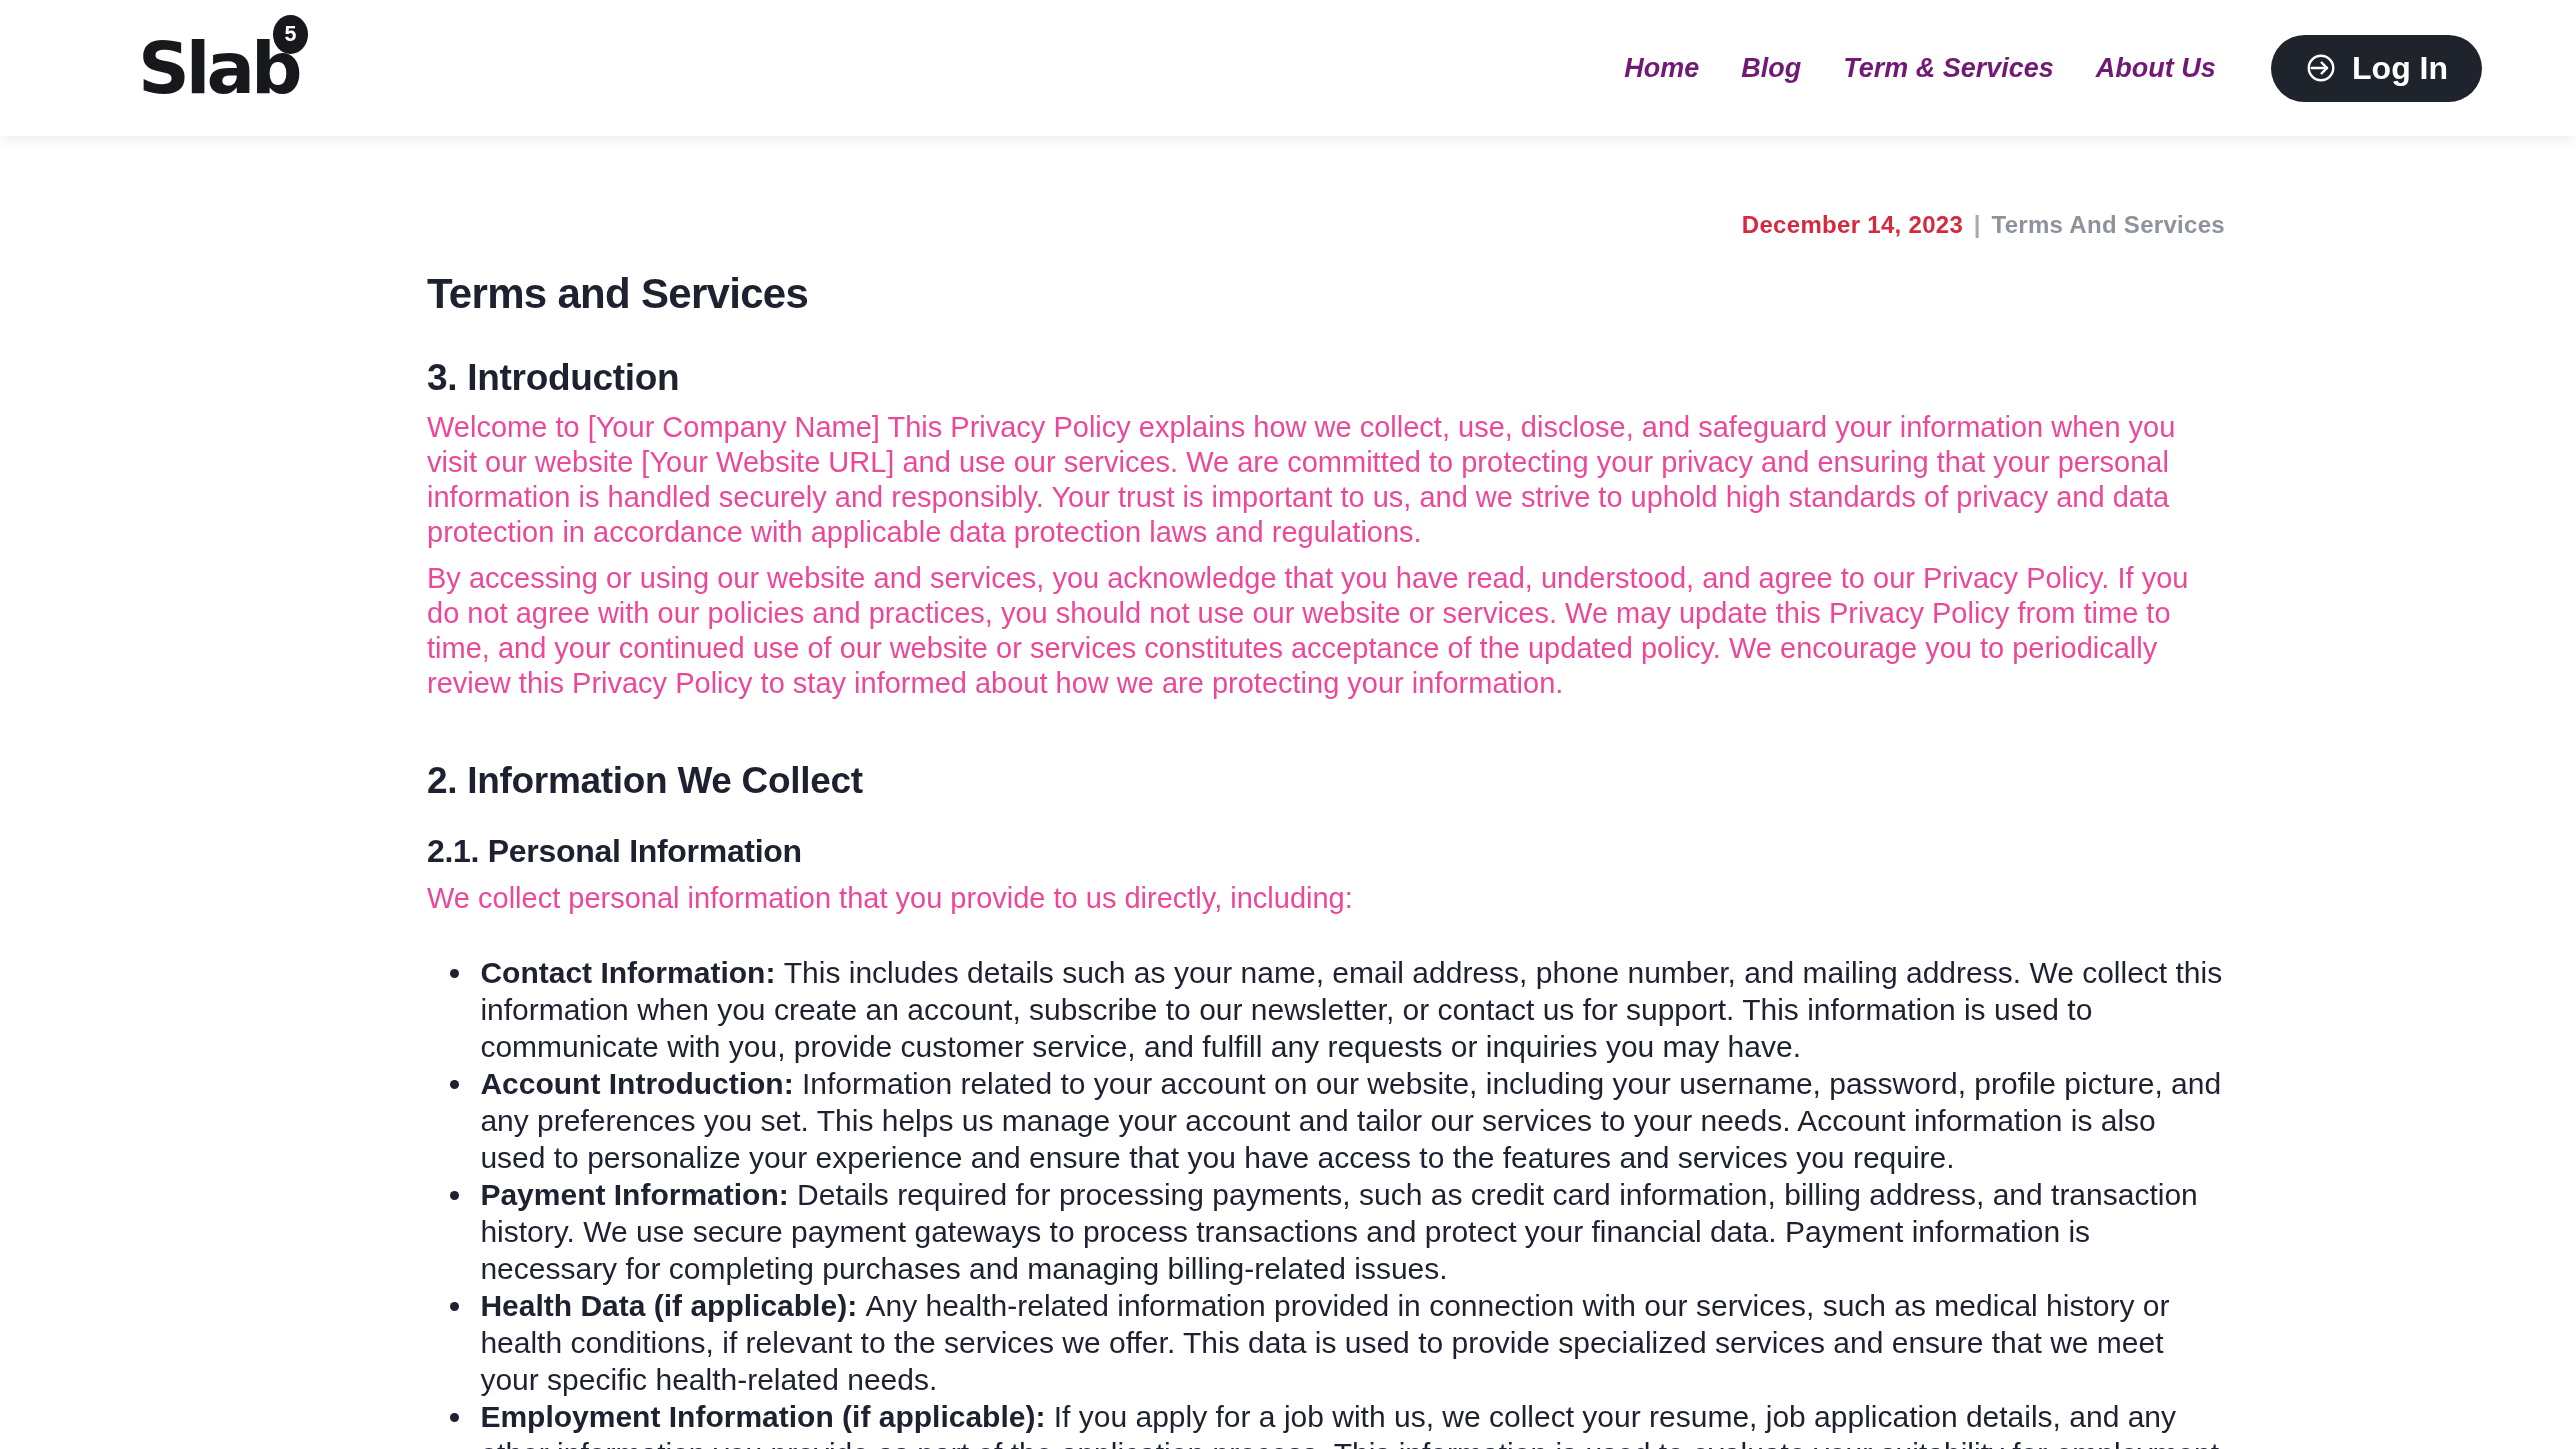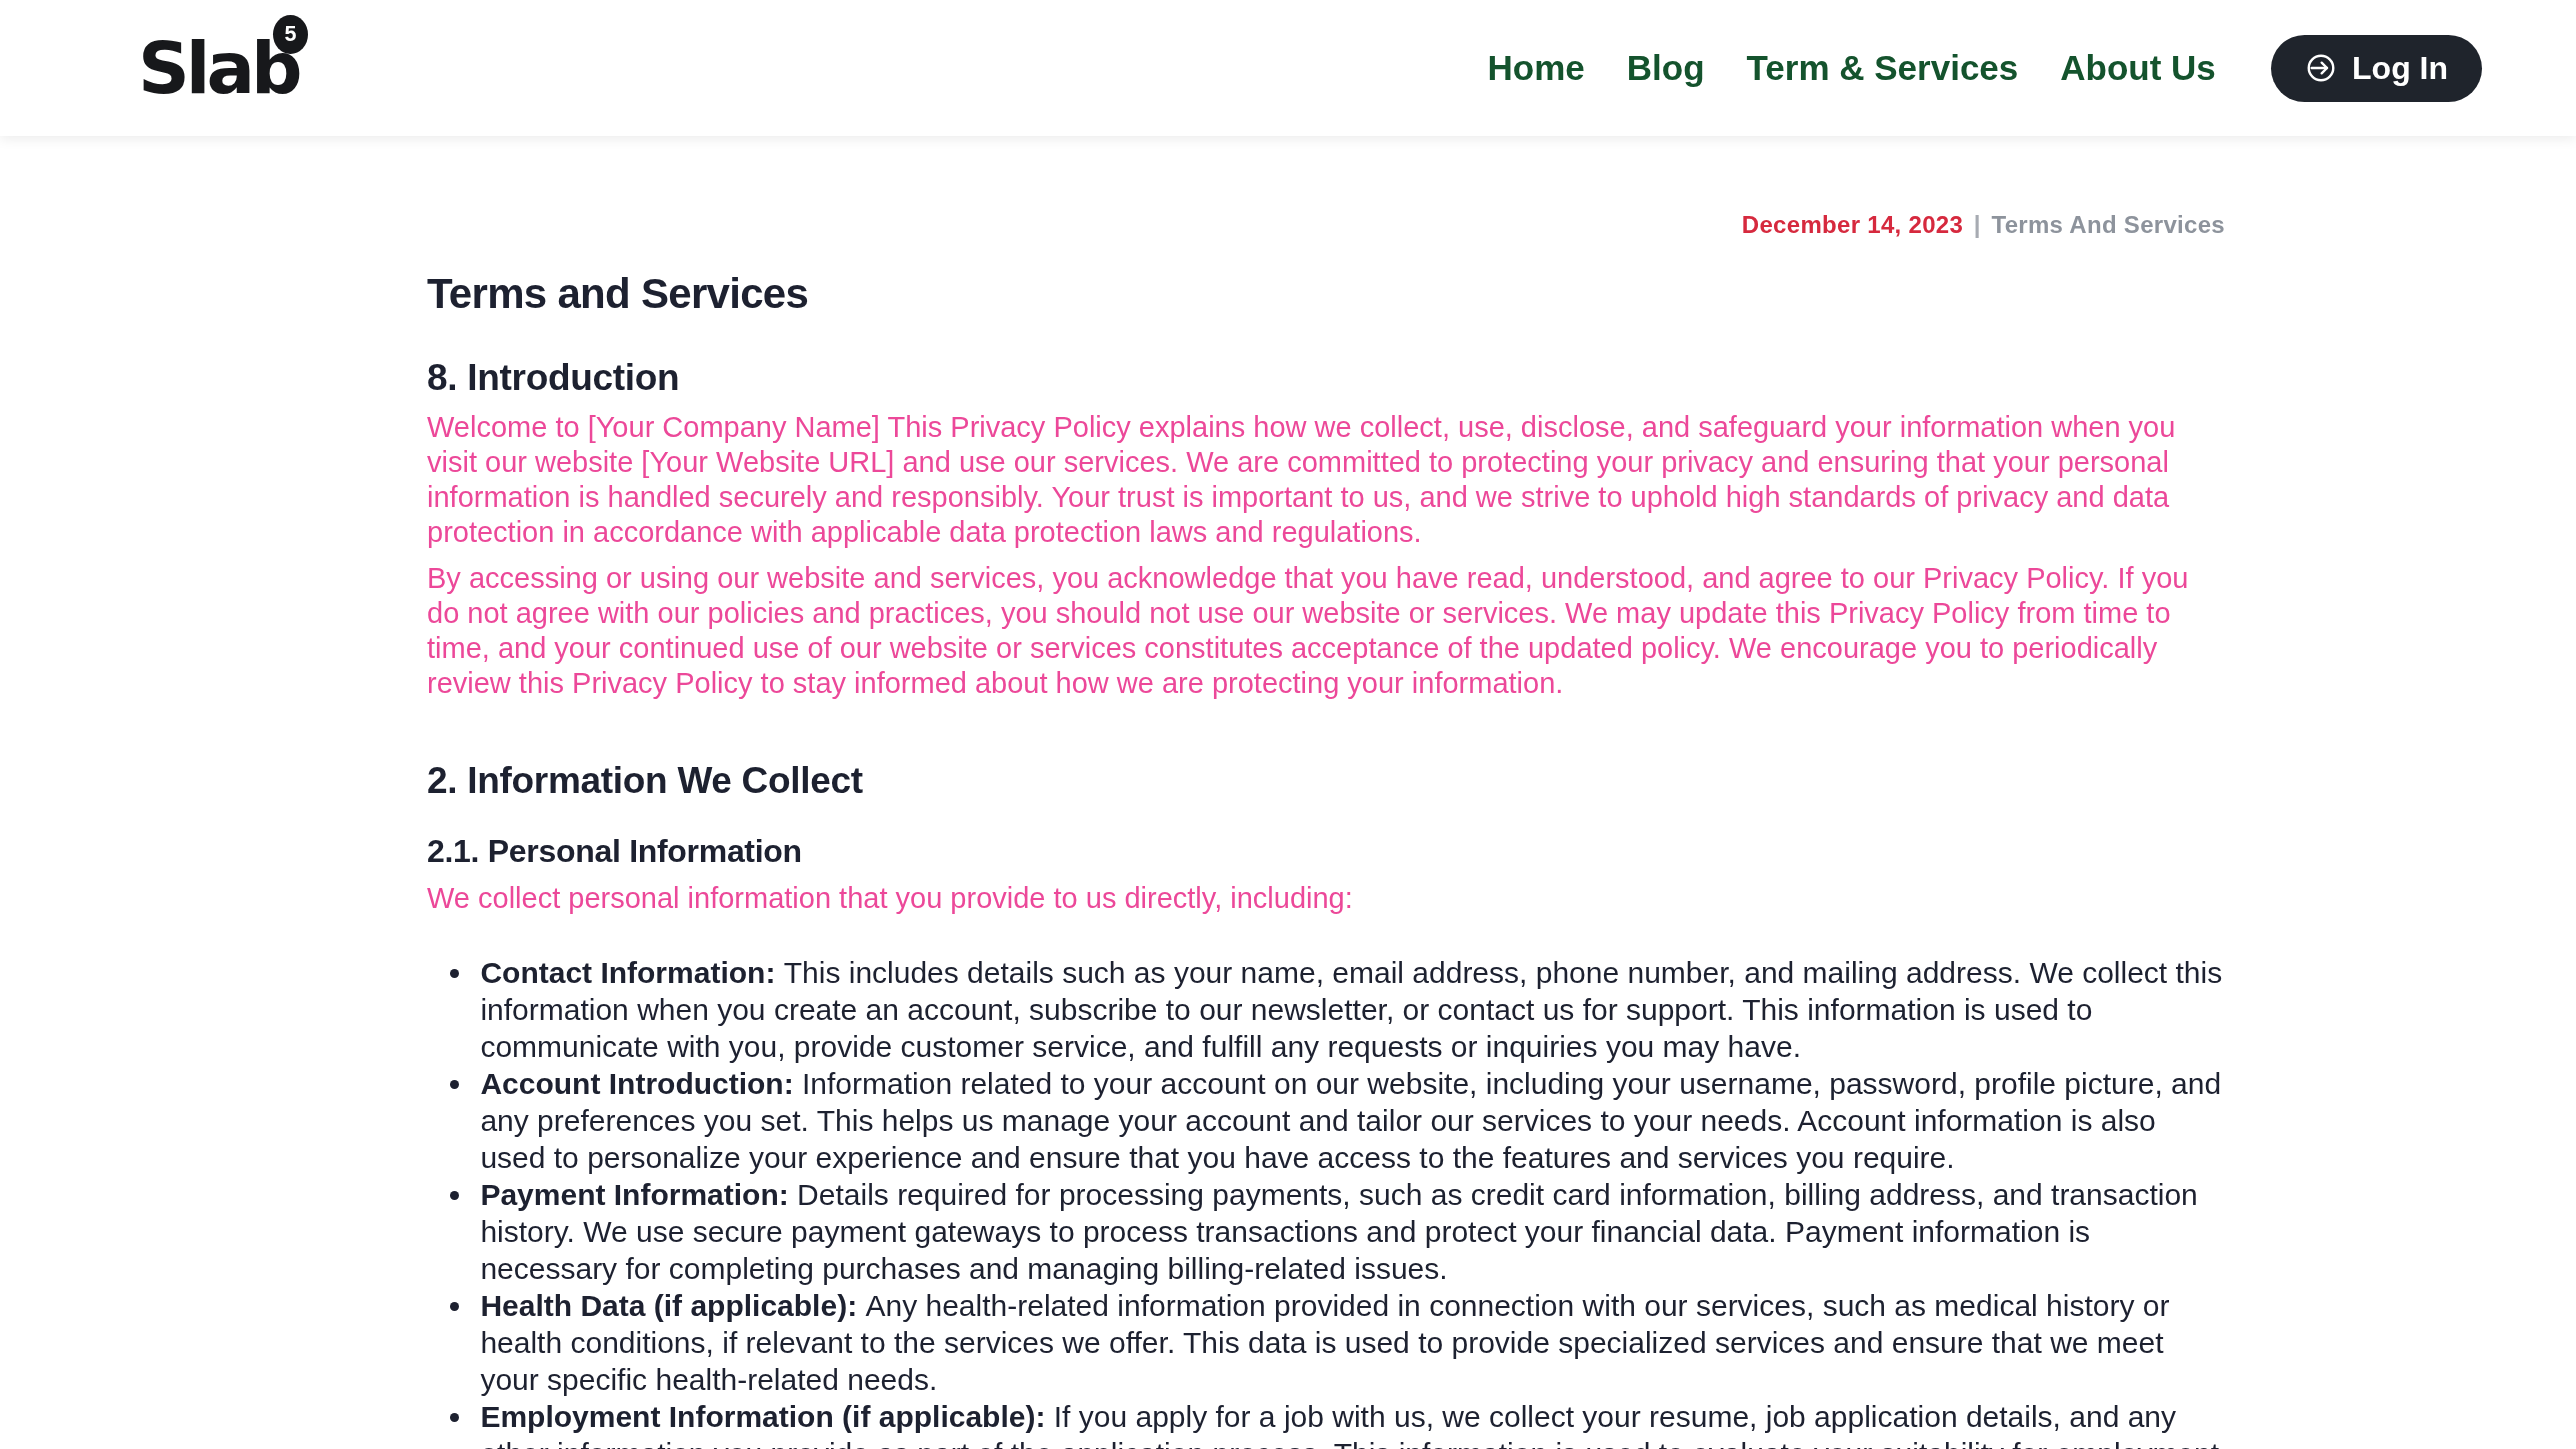--- a/index.html
+++ b/index.html
@@ -24,22 +24,22 @@
     letter-spacing:-4px; color:#17181b; line-height:1;
   }
   .logo-badge{
     position:absolute; top:-17.4px; right:-9.4px;
     width:35px; height:39px; background:#17181b; color:#fff;
     border-radius:50%; display:flex; align-items:center; justify-content:center;
     font-size:21.5px; font-weight:700; font-style:normal;
   }
   .nav{ display:flex; align-items:center; gap:42px; }
   .nav-link{
-    font-size:35px; font-weight:600; color:#14532d;
-    text-decoration:none; cursor:pointer; white-space:nowrap;
+    font-size:27px; font-weight:600; color:#701a75;
+    text-decoration:none; cursor:pointer; white-space:nowrap;font-style:italic;
   }
   .login-btn{
     display:flex; align-items:center; gap:14.8px;
     background:#1F242C; color:#ffffff; border:none; cursor:pointer;
     height:67px; padding:0 34px; margin-left:13.4px;
     border-radius:40px; font-size:32px; font-weight:600;
     font-family:"Liberation Sans", sans-serif;
   }
   .login-icon{ width:32px; height:32px; display:block; }
   
@@ -101,21 +101,21 @@
 </header>
 
 <main class="content">
 
   <div class="meta">
     <span class="meta-date">December 14, 2023</span><span class="meta-sep">|</span><span class="meta-category">Terms And Services</span>
   </div>
 
   <h1 class="page-title">Terms and Services</h1>
 
-  <h2 class="section-heading">8. Introduction</h2>
+  <h2 class="section-heading">3. Introduction</h2>
   <p class="body-text">Welcome to [Your Company Name] This Privacy Policy explains how we collect, use, disclose, and safeguard your information when you visit our website [Your Website URL] and use our services. We are committed to protecting your privacy and ensuring that your personal information is handled securely and responsibly. Your trust is important to us, and we strive to uphold high standards of privacy and data protection in accordance with applicable data protection laws and regulations.</p>
   <p class="body-text">By accessing or using our website and services, you acknowledge that you have read, understood, and agree to our Privacy Policy. If you do not agree with our policies and practices, you should not use our website or services. We may update this Privacy Policy from time to time, and your continued use of our website or services constitutes acceptance of the updated policy. We encourage you to periodically review this Privacy Policy to stay informed about how we are protecting your information.</p>
 
   <h2 class="section-heading spaced">2. Information We Collect</h2>
 
   <h3 class="subsection-heading">2.1. Personal Information</h3>
   <p class="body-text">We collect personal information that you provide to us directly, including:</p>
 
   <ul class="info-list">
     <li>

